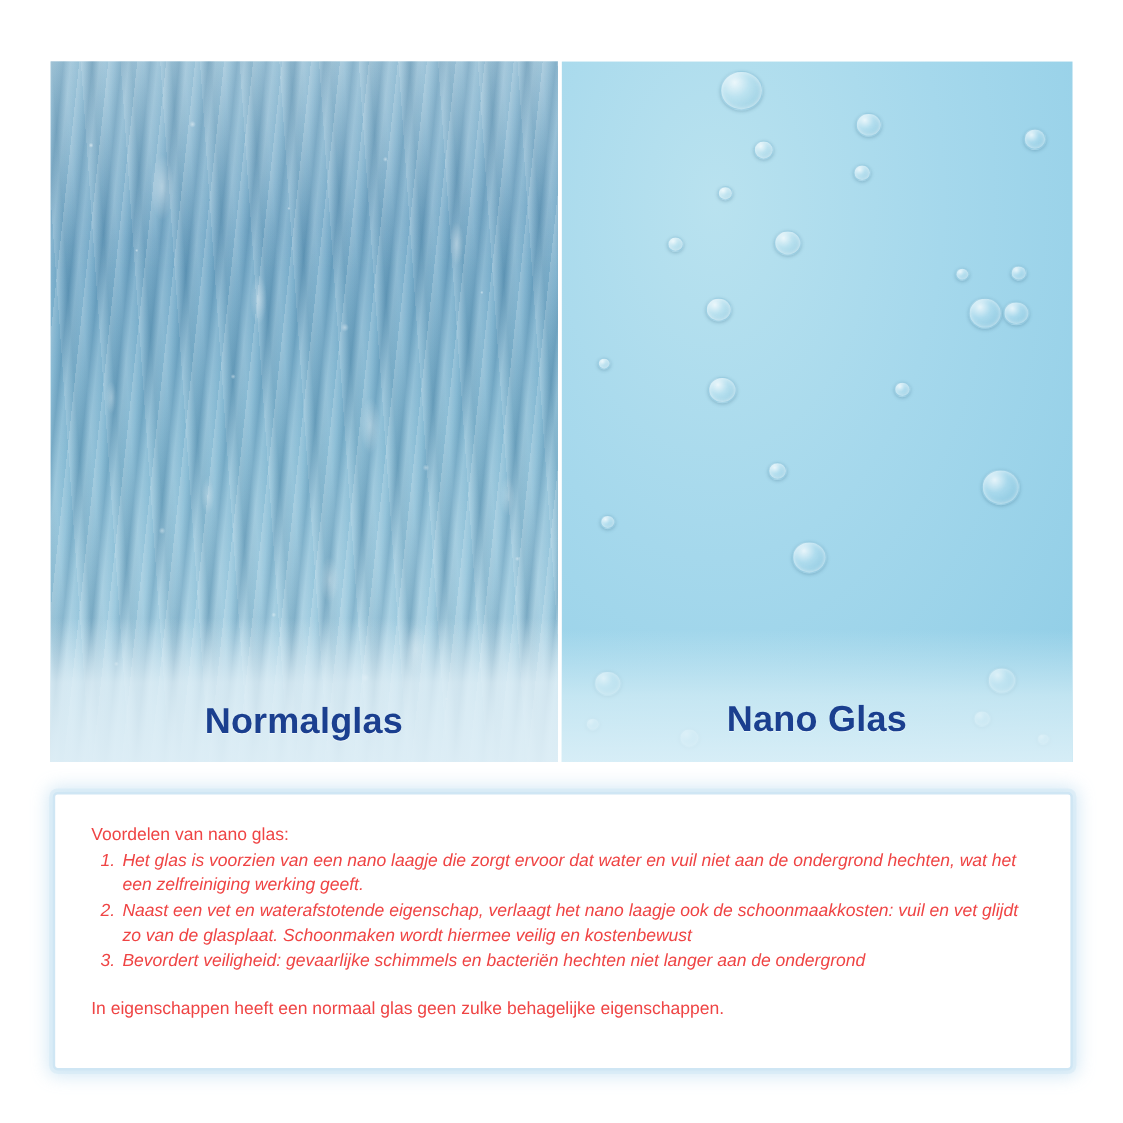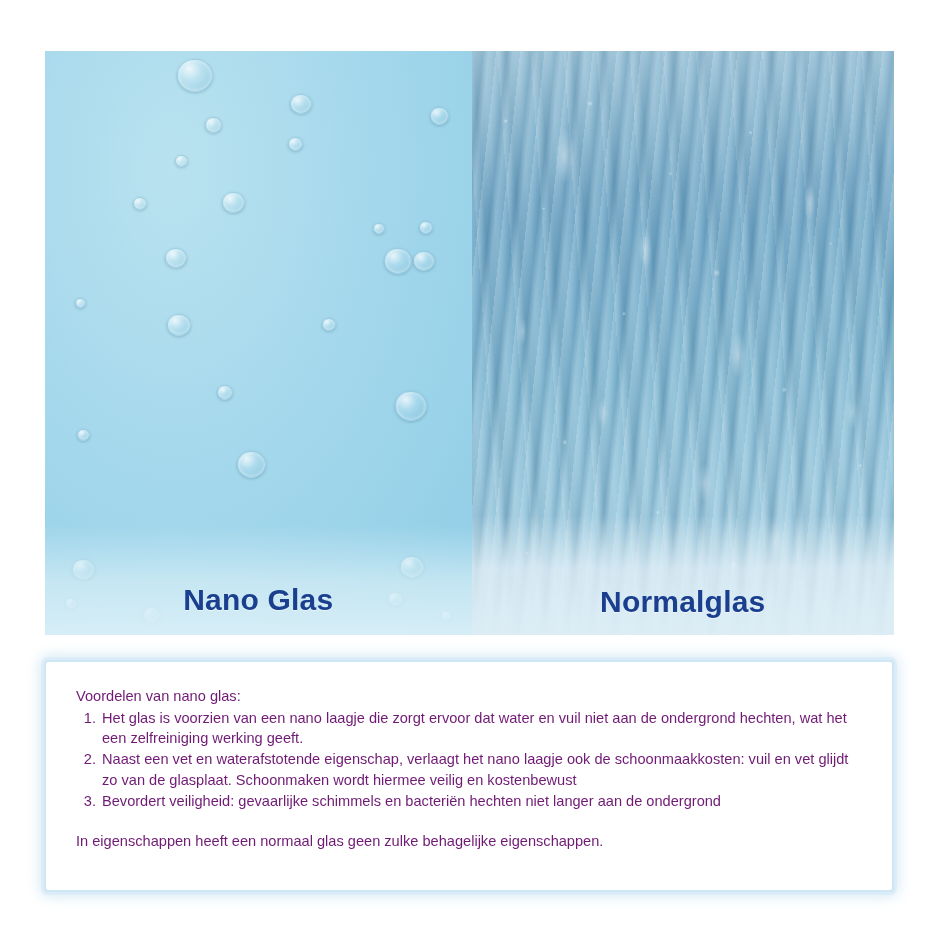--- a/index.html
+++ b/index.html
@@ -143,44 +143,53 @@
     height: 228px;
     background: #ffffff;
     border: 2px solid #cfe6f4;
     border-radius: 4px;
     box-shadow:
       0 0 0 3px rgba(207,230,244,0.45),
       0 0 14px 4px rgba(200,226,242,0.8);
   }
   .card-inner {
     padding: 24px 30px 0 30px;
-    color: #701a75;
+    color: #ef4444;
     font-size: 14.6px;
     line-height: 1.38;
   }
   .intro { margin: 0 0 2px 0; }
   ol.benefits {
     margin: 0;
     padding-left: 24px;
     list-style-position: outside;
   }
   ol.benefits li {
     margin: 0 0 1px 0;
     padding-left: 2px;
+    font-style: italic;
   }
   .closing {
     margin: 20px 0 0 0;
   }
 </style>
 </head>
 <body>
 
 <div class="page">
 
   <div class="compare">
+
+    <div class="panel left">
+      <div class="normal-bg"></div>
+      <div class="normal-streaks"></div>
+      <div class="normal-mist"></div>
+      <div class="normal-fade"></div>
+      <div class="caption left-cap">Normalglas</div>
+    </div>
 
     <div class="panel right">
       <div class="nano-bg"></div>
       <div id="bead-layer">
           <div class="bead" style="left: 132px; top: 8px; width: 34px; height: 31.28px;"></div>
           <div class="bead" style="left: 385px; top: 56px; width: 17px; height: 15.64px;"></div>
           <div class="bead" style="left: 245px; top: 43px; width: 20px; height: 18.4px;"></div>
           <div class="bead" style="left: 160px; top: 66px; width: 15px; height: 13.8px;"></div>
           <div class="bead" style="left: 243px; top: 86px; width: 13px; height: 11.96px;"></div>
           <div class="bead" style="left: 130px; top: 104px; width: 11px; height: 10.12px;"></div>
@@ -202,28 +211,20 @@
           <div class="bead" style="left: 355px; top: 505px; width: 22px; height: 20.24px;"></div>
           <div class="bead" style="left: 20px; top: 547px; width: 10px; height: 9.2px;"></div>
           <div class="bead" style="left: 343px; top: 541px; width: 13px; height: 11.96px;"></div>
           <div class="bead" style="left: 98px; top: 556px; width: 15px; height: 13.8px;"></div>
           <div class="bead" style="left: 396px; top: 560px; width: 9px; height: 8.28px;"></div>
         </div>
       <div class="nano-fade"></div>
       <div class="caption">Nano Glas</div>
     </div>
 
-    <div class="panel left">
-      <div class="normal-bg"></div>
-      <div class="normal-streaks"></div>
-      <div class="normal-mist"></div>
-      <div class="normal-fade"></div>
-      <div class="caption left-cap">Normalglas</div>
-    </div>
-
   </div>
 
   <div class="card">
     <div class="card-inner">
       <p class="intro">Voordelen van nano glas:</p>
       <ol class="benefits" id="benefits-list">
           <li>Het glas is voorzien van een nano laagje die zorgt ervoor dat water en vuil niet aan de ondergrond hechten, wat het een zelfreiniging werking geeft.</li>
           <li>Naast een vet en waterafstotende eigenschap, verlaagt het nano laagje ook de schoonmaakkosten: vuil en vet glijdt zo van de glasplaat. Schoonmaken wordt hiermee veilig en kostenbewust</li>
           <li>Bevordert veiligheid: gevaarlijke schimmels en bacteriën hechten niet langer aan de ondergrond</li>
         </ol>

